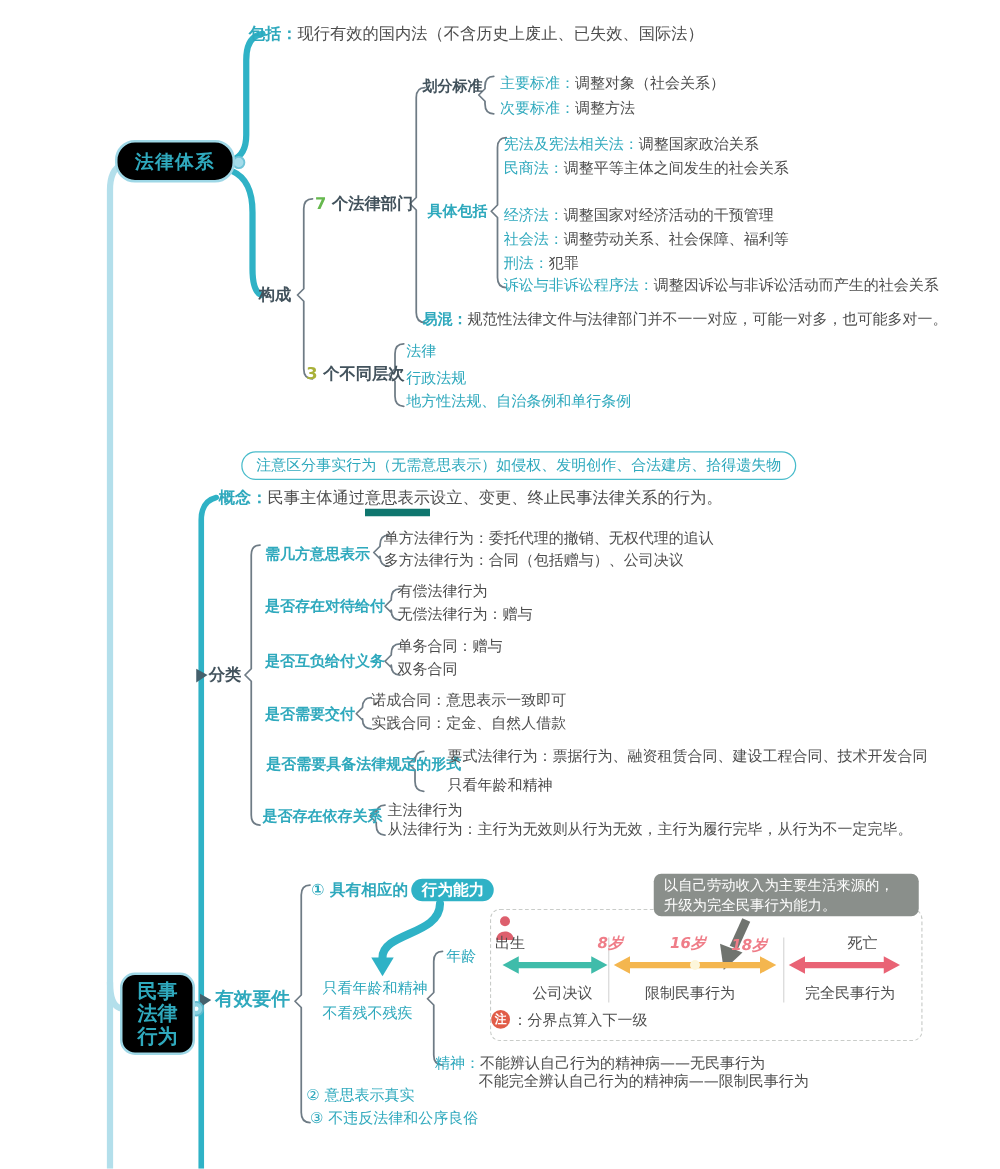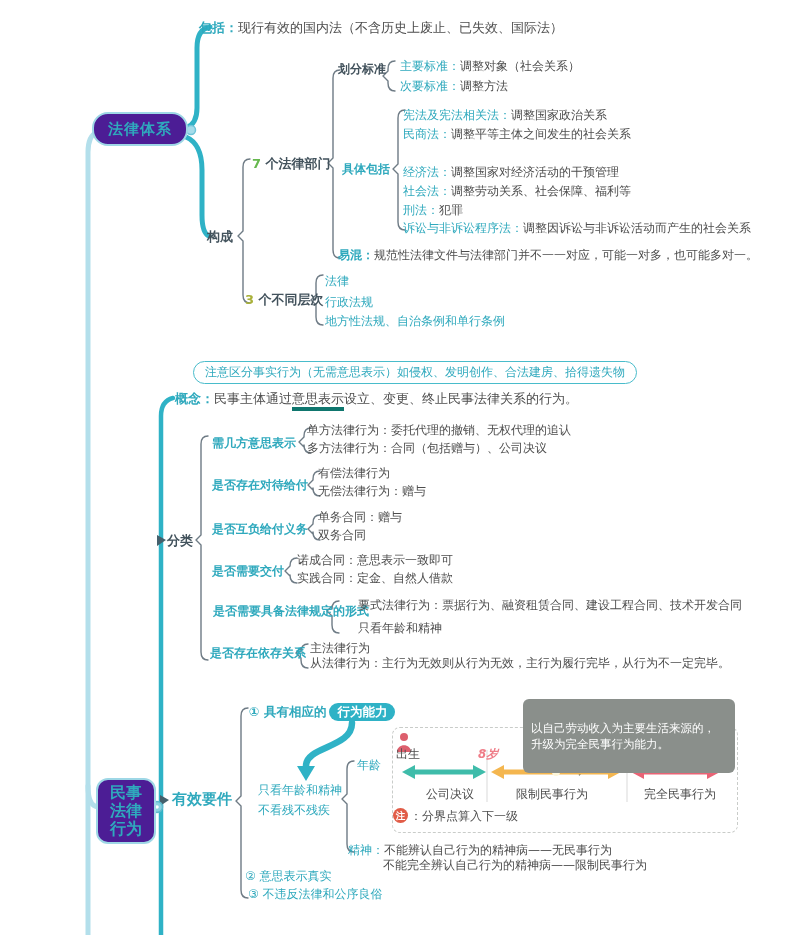--- a/index.html
+++ b/index.html
@@ -8,33 +8,33 @@
   svg.layer{position:absolute;left:0;top:0;z-index:0;}
   .t{position:absolute;z-index:2;font-size:12px;color:#4d4d4d;white-space:nowrap;line-height:15px;}
   .teal{color:#2fa9bd;}
   .b{font-weight:700;}
   .slate{color:#42525c;}
   .pink{color:#ef7d88;font-weight:700;font-style:italic;}
   .n7{color:#66b84e;font-weight:700;}
   .n3{color:#a9b13a;font-weight:700;}
   .k{color:#2fa9bd;}
   .f13{font-size:13px;}
-  .u{border-bottom:4px solid #0f766e;padding-bottom:1px;}
-  .node{position:absolute;z-index:3;background:#4c1d95;border:2px solid #9ed7e6;border-radius:16px;
+  .u{border-bottom:6px solid #0f766e;padding-bottom:1px;}
+  .node{position:absolute;z-index:3;background:#000000;border:2px solid #9ed7e6;border-radius:16px;
         color:#2fa9bd;font-weight:700;text-align:center;}
   #law-node{left:92px;top:112px;width:92px;height:30px;line-height:30px;font-size:15px;letter-spacing:1px;}
   #civil-node{left:96px;top:778px;width:56px;padding:4px 0;border-radius:12px;font-size:16px;line-height:18px;}
   .pill-note{position:absolute;z-index:2;left:193px;top:361px;border:1.5px solid #49bccb;border-radius:13px;
         padding:2px 11px;font-size:12px;color:#2fa9bd;white-space:nowrap;background:#fff;}
   .cap-pill{display:inline-block;background:#2fb2c6;color:#fff;font-weight:700;border-radius:9px;
         padding:1px 8px 2px;margin-left:3px;font-size:12.5px;}
   .timeline-box{position:absolute;z-index:1;left:392px;top:727px;width:344px;height:104px;
         border:1.5px dashed #c9ccc9;border-radius:8px;background:transparent;}
   .callout{position:absolute;z-index:4;left:523px;top:699px;width:196px;background:#8a8f8b;color:#fff;
-        border-radius:6px;padding:21px 8px;font-size:11.5px;line-height:16px;}
+        border-radius:6px;padding:1px 8px;font-size:11.5px;line-height:16px;}
   .callout span{display:block;}
   .badge-note{position:absolute;z-index:2;left:393px;top:808px;width:15px;height:15px;border-radius:50%;
         background:#e15c47;color:#fff;font-size:9.5px;line-height:15px;text-align:center;font-weight:700;}
   .ctr{transform:translateX(-50%);}
 </style>
 </head>
 <body>
 
 <div class="canvas">
 

